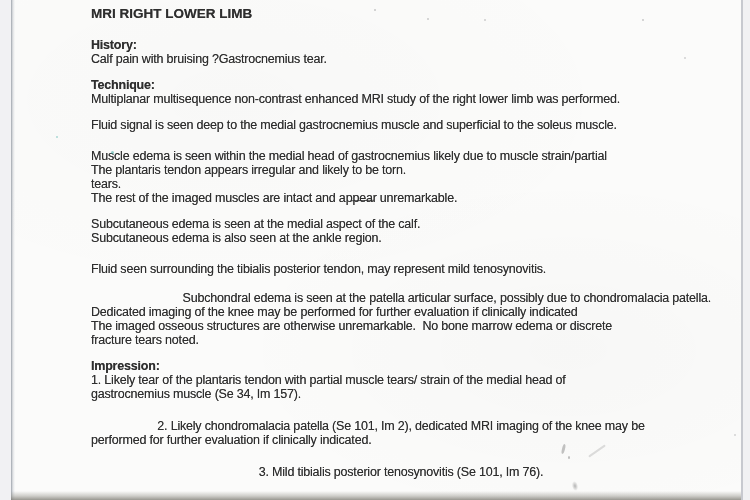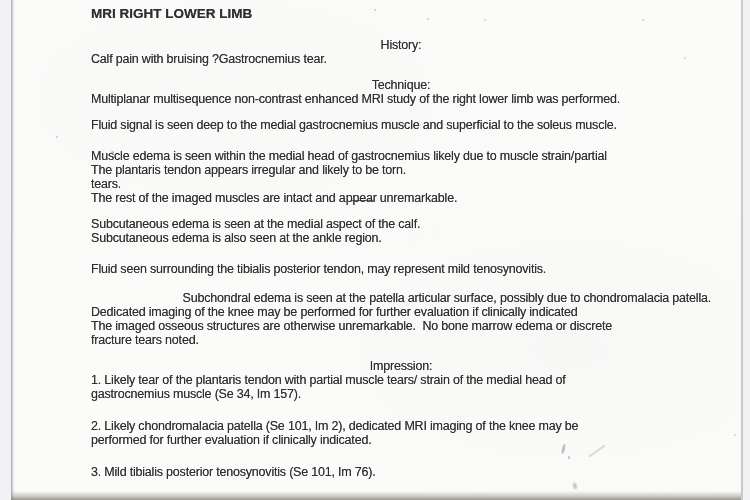--- a/index.html
+++ b/index.html
@@ -31,24 +31,24 @@
     position:absolute;left:0;bottom:0;width:743px;height:9px;
     background:linear-gradient(to bottom,rgba(160,158,150,0) 0,rgba(152,150,142,.45) 55%,rgba(128,126,118,.8) 100%);
   }
   .content{
     position:absolute;left:80px;top:7px;width:620px;
     color:#2e2e2e;
     font-size:12.5px;line-height:14px;letter-spacing:-0.2px;
     text-shadow:0 0 0.6px rgba(46,46,46,.65);
   }
   .ln{white-space:pre;height:14px;}
-  .head{font-weight:normal;text-align:center;}
+  .head{font-weight:bold;}
   .title{font-weight:bold;font-size:13.5px;letter-spacing:0;}
   .g14{margin-top:12px;} .g15{margin-top:15px;text-align:right;} .g17{margin-top:17px;}
-  .g18{margin-top:18px;} .g19{margin-top:12px;}
+  .g18{margin-top:18px;text-align:center;} .g19{margin-top:12px;}
   .artifact{position:absolute;pointer-events:none;}
   .speck{border-radius:50%;}
   .strike{left:340px;top:200px;width:23px;height:1.4px;background:rgba(48,48,48,.8);transform:rotate(-1.5deg);}
   .s1{left:363px;top:9px;width:2px;height:2px;background:#c6c6c6;}
   .s2{left:416px;top:18px;width:2px;height:2px;background:#cacaca;}
   .s3{left:473px;top:19px;width:2px;height:2px;background:#cccccc;}
   .s4{left:631px;top:19px;width:2px;height:2px;background:#c9c9c9;}
   .s5{left:673px;top:57px;width:2px;height:2px;background:#d0d0d0;}
   .s6{left:723px;top:434px;width:2px;height:2px;background:#d2d2d2;}
   .teal1{left:100px;top:151px;width:3px;height:3px;background:#3aa8a0;opacity:.55;}

